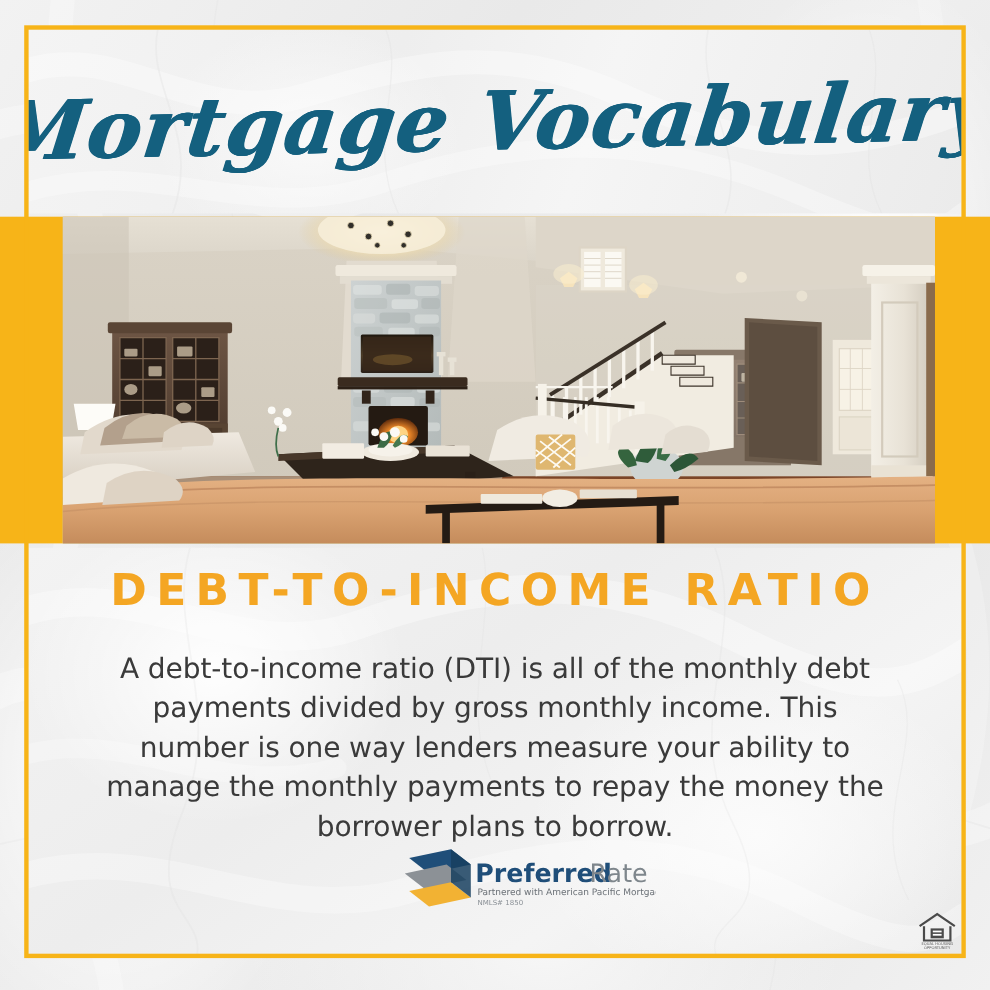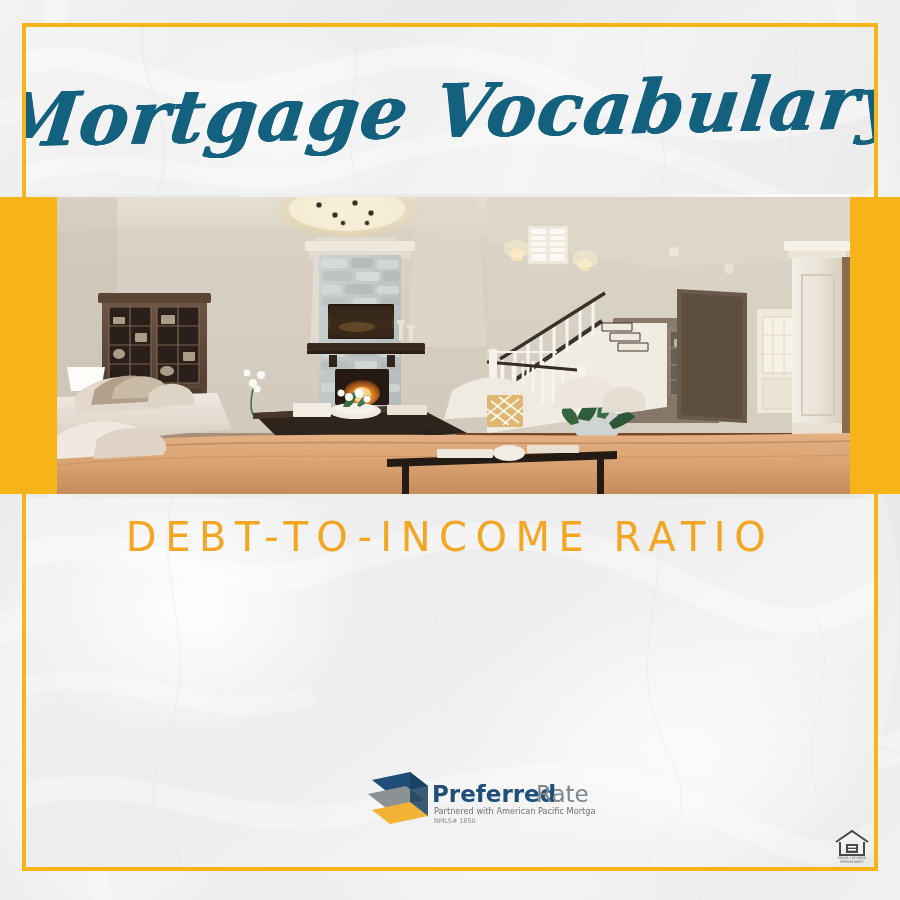--- a/index.html
+++ b/index.html
@@ -112,21 +112,21 @@
   }
   .lower .lower-veins { position:absolute; inset:0; opacity:.5; }
 
   .term-heading {
     position: absolute;
     left: 0;
     top: 16px;
     width: 848px;
     text-align: center;
     font-family: "DejaVu Sans", sans-serif;
-    font-weight: 400;
+    font-weight: 700;
     font-size: 40px;
     letter-spacing: 8.5px;
     color: #F4A623;
     white-space: nowrap;
   }
 
   .definition {
     position: absolute;
     left: 62px;
     top: 92px;
@@ -549,20 +549,21 @@
       <g stroke="#dcdcdc" fill="none" opacity=".45">
         <path d="M150 -10 C 120 70, 180 140, 140 240 S 170 330, 150 382" stroke-width="1.6"></path>
         <path d="M620 -10 C 660 80, 590 150, 640 250 S 600 330, 630 382" stroke-width="1.4"></path>
         <path d="M410 -10 C 430 60, 390 130, 420 210" stroke-width="1.1"></path>
         <path d="M790 120 C 820 180, 760 240, 800 320" stroke-width="1.2"></path>
       </g>
     </svg>
 
     <div class="term-heading">DEBT-TO-INCOME RATIO</div>
 
+    <div class="definition">A debt-to-income ratio (DTI) is all of the monthly debt payments divided by gross monthly income. This number is one way lenders measure your ability to manage the monthly payments to repay the money the borrower plans to borrow.</div>
 
     <div class="logo">
       <svg width="230" height="62" viewBox="0 0 230 62">
 
         <path d="M6 12 L44 4 L62 18 L24 26 Z" fill="#1F4E79"></path>
         <path d="M2 26 L40 18 L58 32 L20 40 Z" fill="#8C9196"></path>
         <path d="M6 42 L44 34 L62 48 L24 56 Z" fill="#F2B233"></path>
         <path d="M44 4 L62 18 L62 48 L44 34 Z" fill="#17405f" opacity=".85"></path>
 
         <text x="66" y="34" font-family="DejaVu Sans, sans-serif" font-size="23" font-weight="bold" fill="#1F4E79">Preferred</text>

